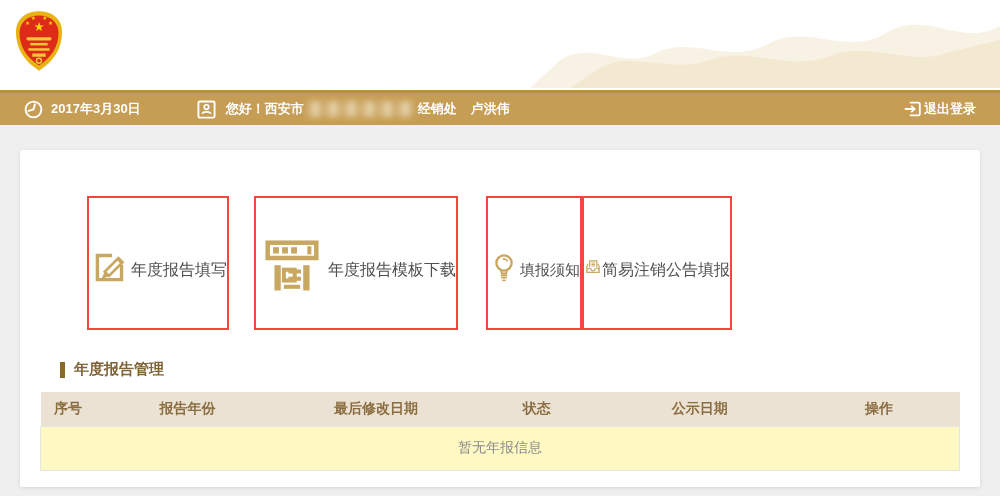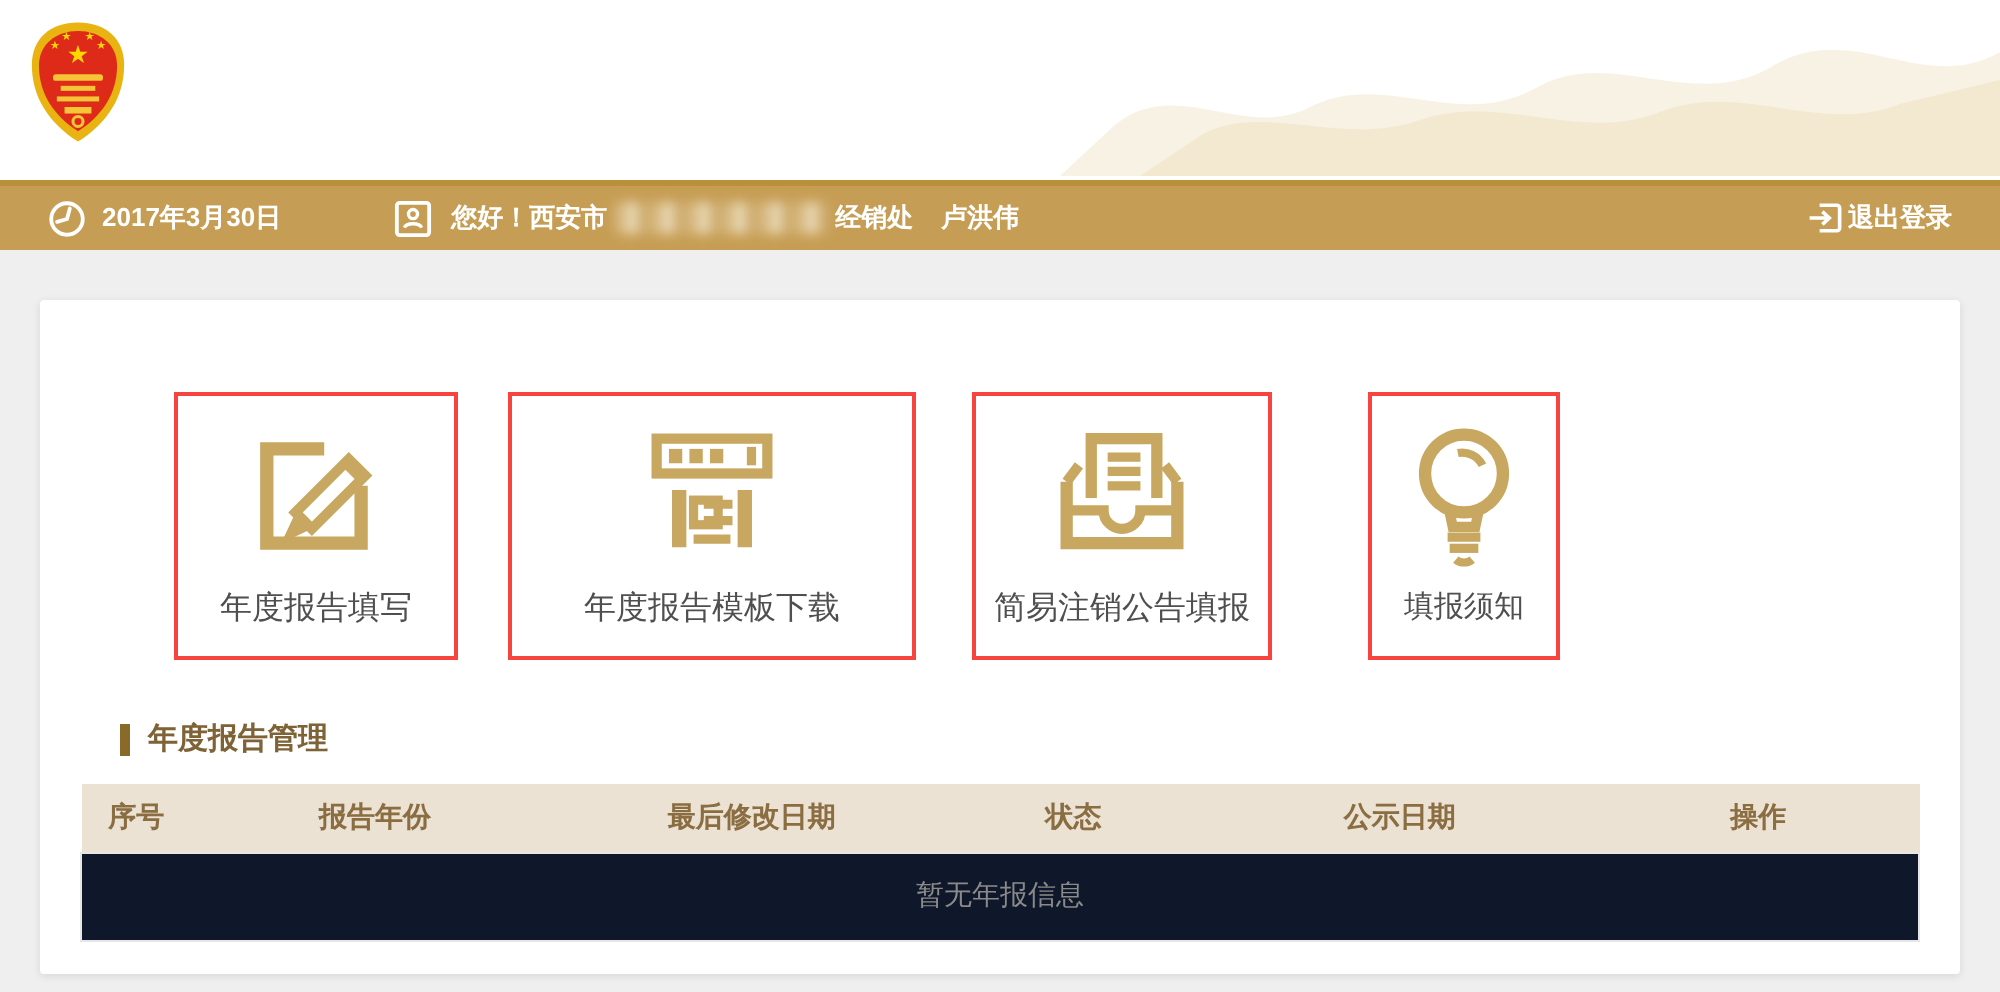--- a/index.html
+++ b/index.html
@@ -40,41 +40,41 @@
   .logout { margin-left:auto; display:flex; align-items:center; cursor:pointer; }
   .logout-label { margin-left:1px; }
   
   .card {
     position:relative; width:960px; margin:25px auto 0; height:337px;
     background:#ffffff; box-shadow:0 1px 4px rgba(0,0,0,.10); border-radius:2px;
   }
   .shortcuts { padding:46px 0 0 67px; display:flex; align-items:flex-start; }
   .shortcut {
     border:2px solid #f8443e; height:134px;
-    display:flex; flex-direction:column; align-items:center; justify-content:flex-start;
+    display:flex; flex-direction:row; align-items:center; justify-content:flex-start;
     padding-top:8px; cursor:pointer; background:#ffffff;
   }
   .shortcut svg { display:block; }
   .shortcut .lbl { font-size:16px; color:#4f4f4f; margin-top:6px; white-space:nowrap; }
   .s1 { width:142px; margin-right:25px; }
   .s2 { width:204px; margin-right:28px; }
   .s3 { width:150px; margin-right:48px; }
   .s4 { width:96px; }
   .s4 .lbl { font-size:15px; }
   
   .section-head { display:flex; align-items:center; margin:30px 0 0 40px; }
   .section-bar { width:5px; height:16px; background:#8a6a28; display:inline-block; }
   .section-title { font-size:15px; font-weight:700; color:#7f6336; margin-left:9px; }
   .report-table { width:920px; margin:13px auto 0; border-collapse:collapse; table-layout:fixed; }
   .report-table thead th {
     background:#ece2d4; color:#8a6e42; font-size:14px; font-weight:700;
     height:34px; text-align:center; vertical-align:middle;
   }
   .report-table tbody td {
-    background:#0f172a; border:1px solid #e6e6e6; height:44px;
+    background:#fef9c3; border:1px solid #e6e6e6; height:44px;
     text-align:center; vertical-align:middle; font-size:14px; color:#8a8a8a;
   }
   col.c1{width:6%} col.c2{width:20%} col.c3{width:21%}
   col.c4{width:14%} col.c5{width:21.5%} col.c6{width:17.5%}
 </style>
 </head>
 <body>
 
 <header class="site-header">
   <svg class="watermark" width="470" height="88" viewBox="0 0 470 88">
@@ -157,45 +157,45 @@
         <g fill="#c8a760">
           <rect x="19" y="18" width="6.5" height="7"></rect>
           <rect x="29" y="18" width="6.5" height="7"></rect>
           <rect x="39" y="18" width="6.5" height="7"></rect>
           <rect x="57" y="17" width="4.5" height="9"></rect>
         </g>
       </svg>
       <div class="lbl">年度报告模板下载</div>
     </div>
 
-    <div class="shortcut s3">
-      <svg width="82" height="82" viewBox="0 0 80 80">
-        <g fill="none" stroke="#c8a760" stroke-width="5">
-          <path d="M25,42 V13 H57 V42" stroke-width="5.5"></path>
-          <path d="M33,22 H49 M33,29 H49 M33,36 H49" stroke-width="4.5"></path>
-          <path d="M13,34 V64 H67 V34" stroke-width="6"></path>
-          <path d="M13,34 L19,26 M67,34 L61,26" stroke-width="5"></path>
-          <path d="M13,48 H31 A9,9 0 0 0 49,48 H67" stroke-width="5"></path>
-        </g>
-      </svg>
-      <div class="lbl">简易注销公告填报</div>
-    </div>
-
     <div class="shortcut s4">
       <svg width="82" height="82" viewBox="0 0 80 80">
         <g fill="none" stroke="#c8a760">
           <circle cx="40" cy="30" r="19" stroke-width="6"></circle>
           <path d="M37,20 A11,11 0 0 1 49,26" stroke-width="4"></path>
           <path d="M33,49 L34.5,56 H45.5 L47,49" stroke-width="5"></path>
           <path d="M32,61 H48" stroke-width="4.5"></path>
           <path d="M33,66.5 H47" stroke-width="4.5"></path>
           <path d="M36,72 A5.5,4.5 0 0 0 44,72" stroke-width="4"></path>
         </g>
       </svg>
       <div class="lbl">填报须知</div>
+    </div>
+
+    <div class="shortcut s3">
+      <svg width="82" height="82" viewBox="0 0 80 80">
+        <g fill="none" stroke="#c8a760" stroke-width="5">
+          <path d="M25,42 V13 H57 V42" stroke-width="5.5"></path>
+          <path d="M33,22 H49 M33,29 H49 M33,36 H49" stroke-width="4.5"></path>
+          <path d="M13,34 V64 H67 V34" stroke-width="6"></path>
+          <path d="M13,34 L19,26 M67,34 L61,26" stroke-width="5"></path>
+          <path d="M13,48 H31 A9,9 0 0 0 49,48 H67" stroke-width="5"></path>
+        </g>
+      </svg>
+      <div class="lbl">简易注销公告填报</div>
     </div>
 
   </div>
 
   <div class="section-head">
     <span class="section-bar"></span>
     <span class="section-title">年度报告管理</span>
   </div>
 
   <table class="report-table">

